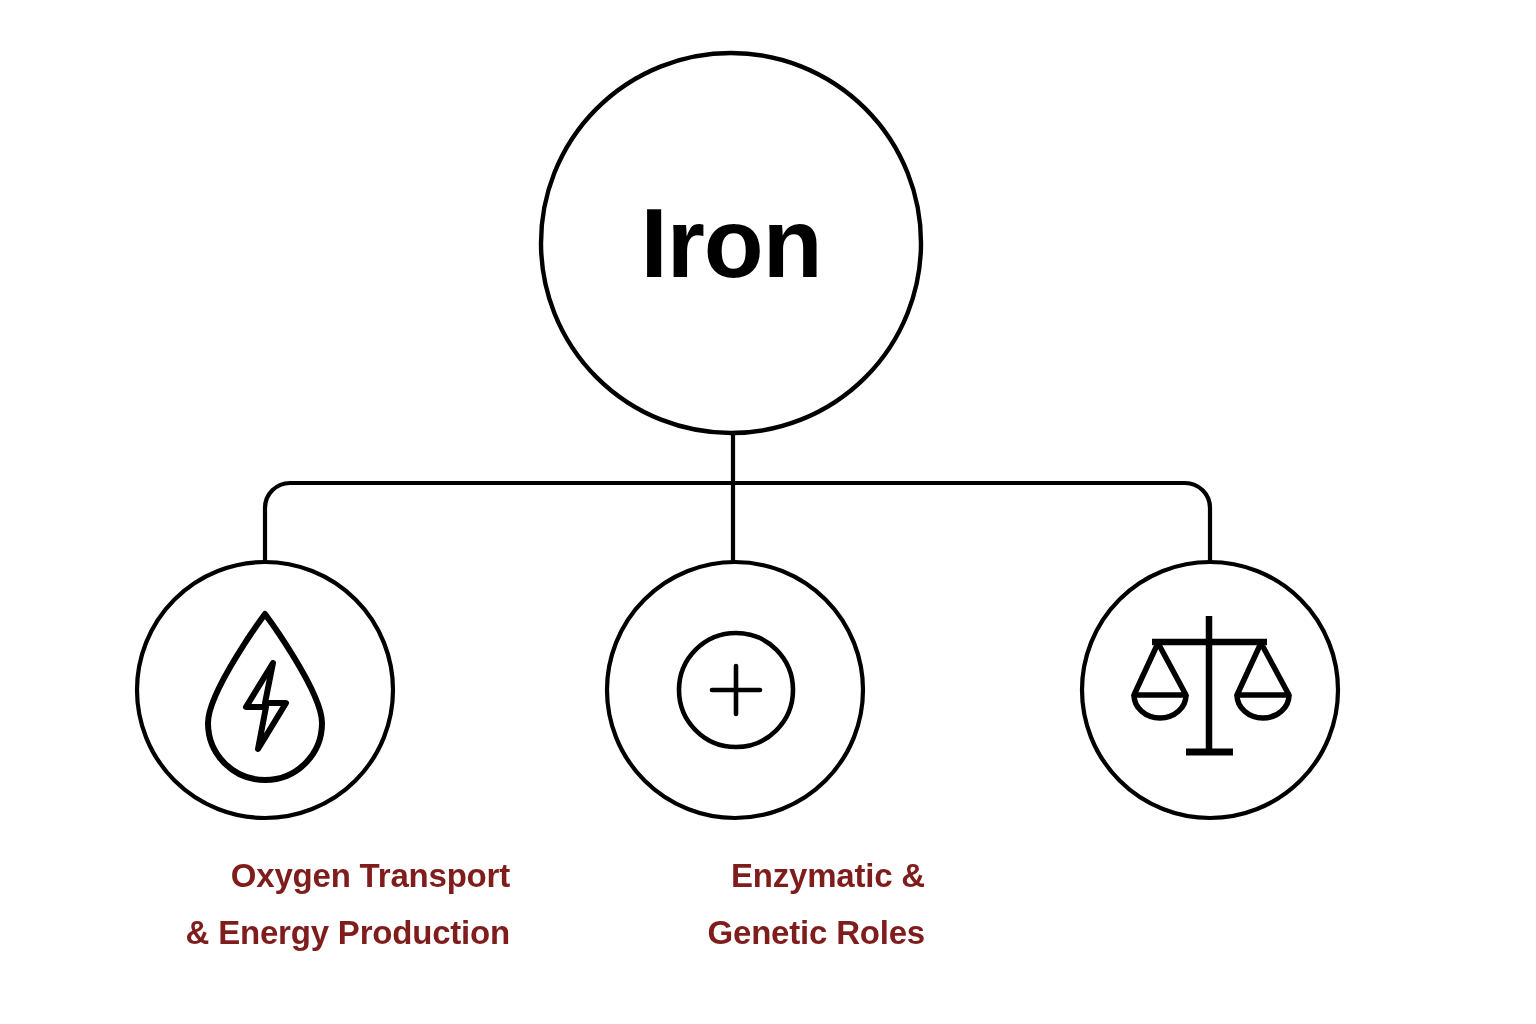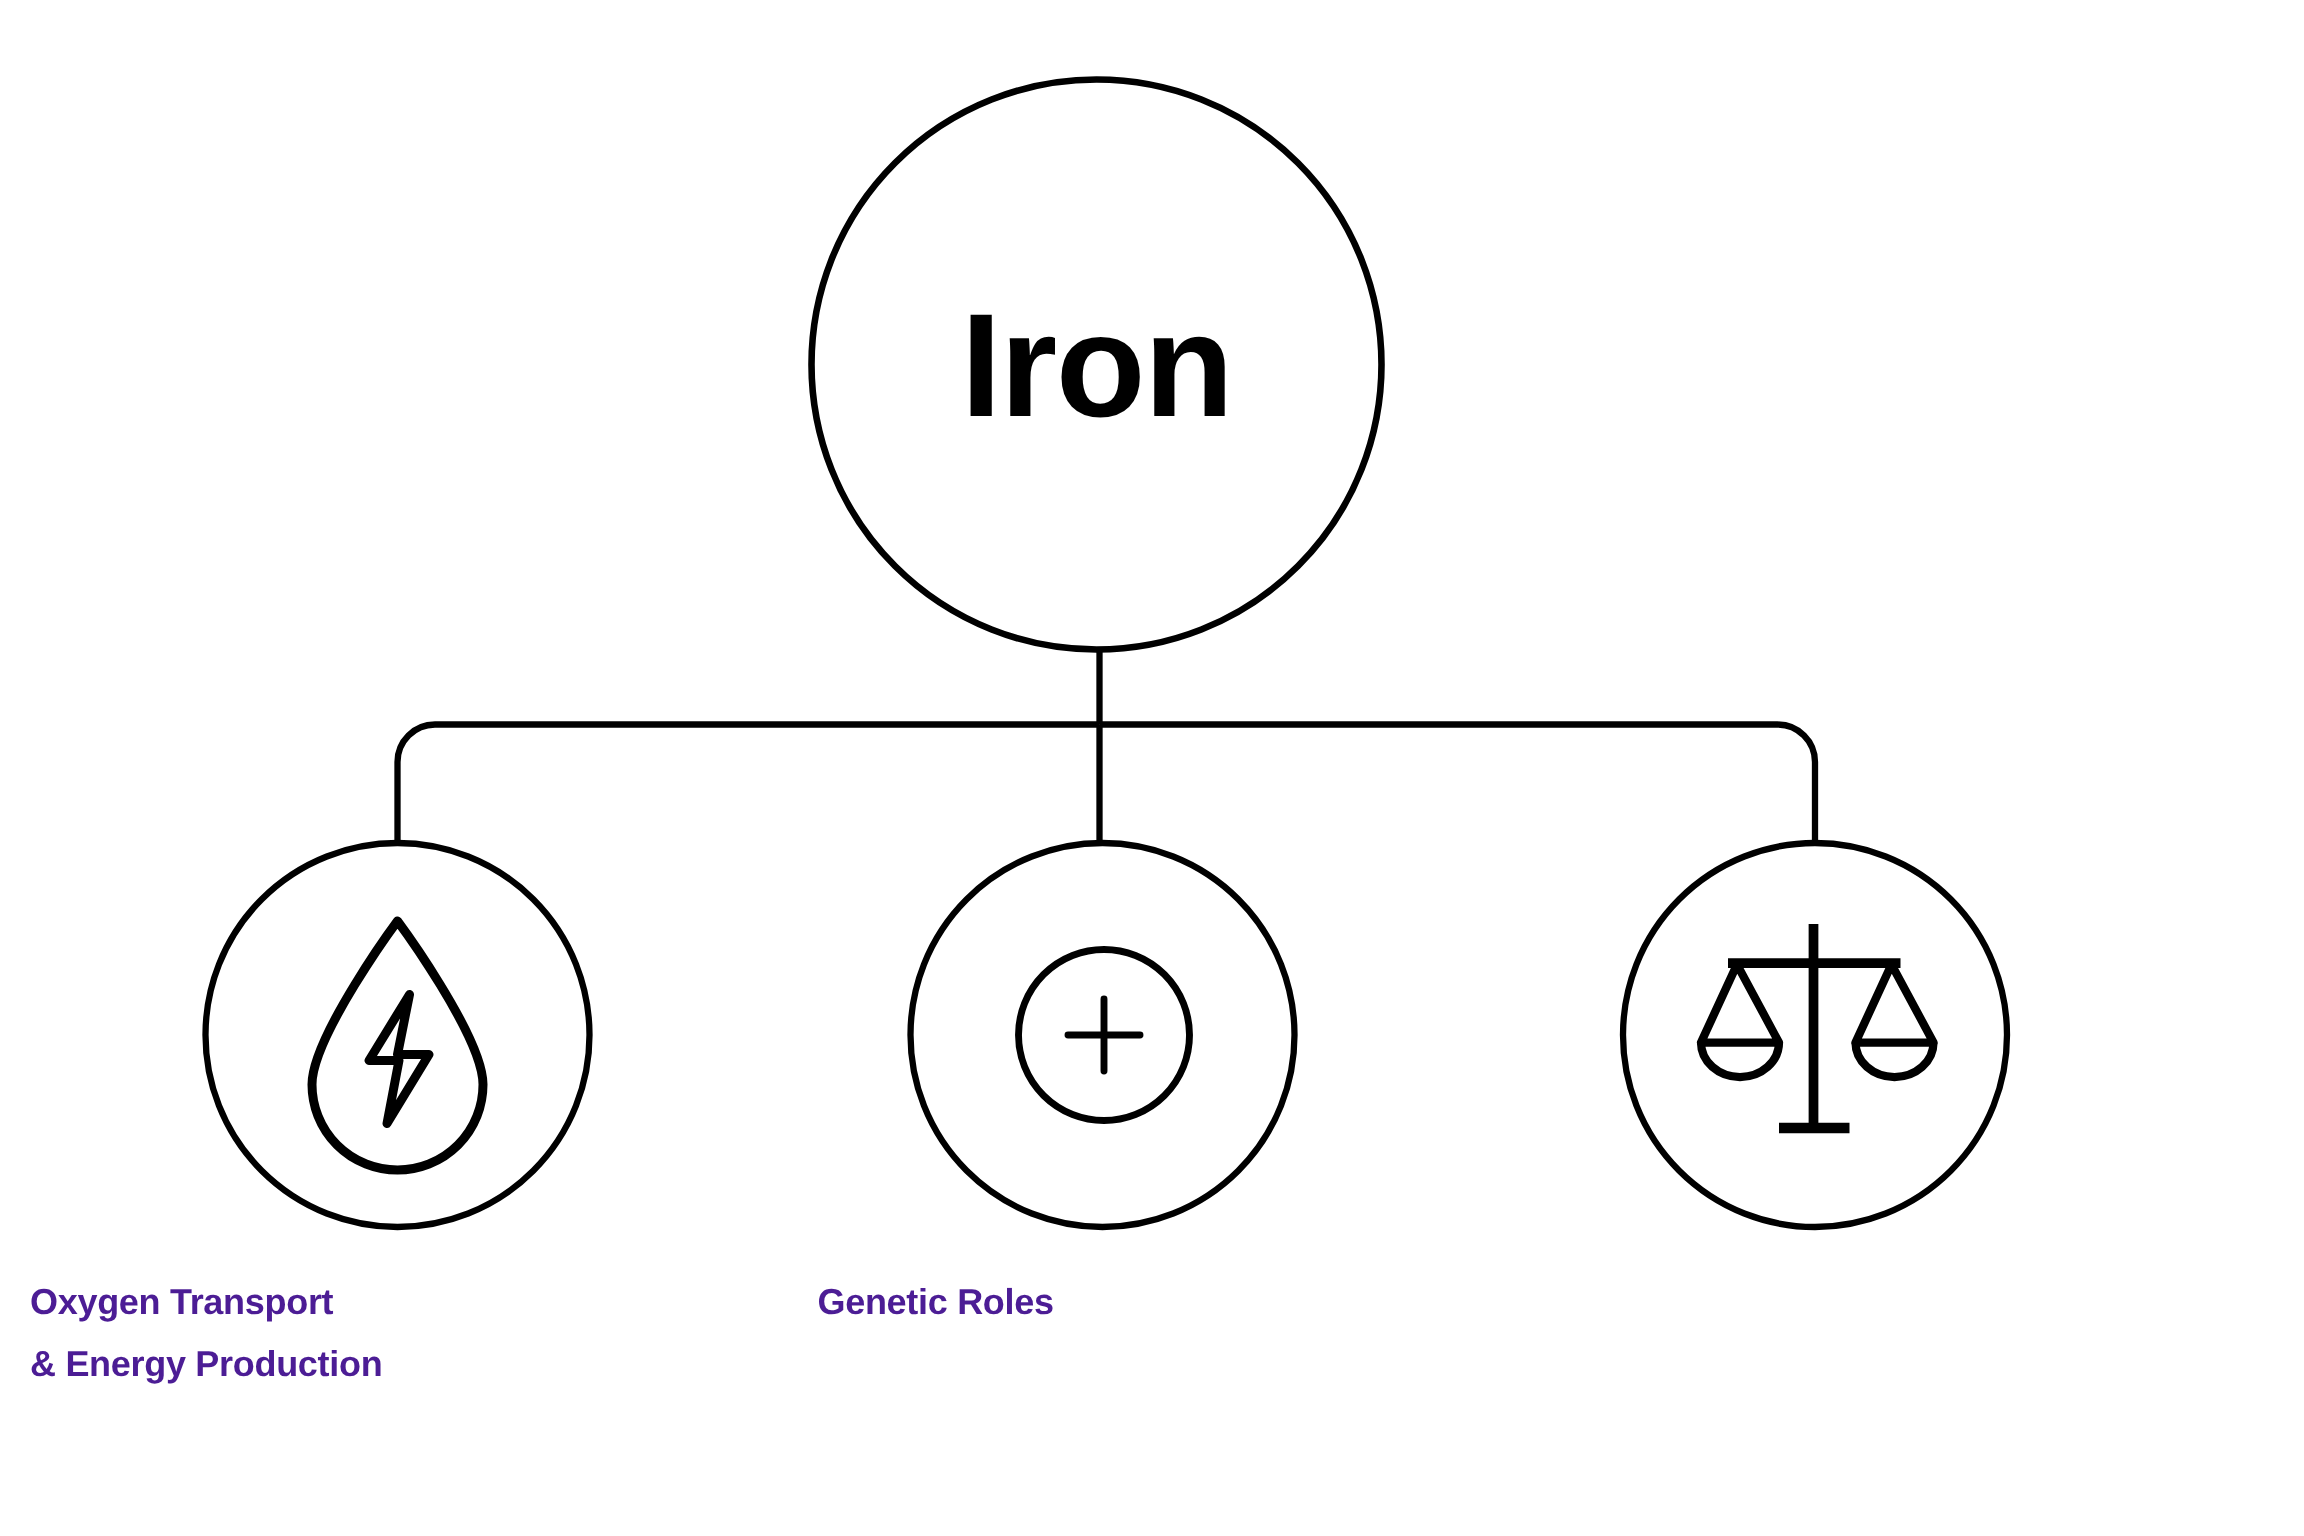--- a/index.html
+++ b/index.html
@@ -23,25 +23,25 @@
   #diagram-svg {
     position: absolute;
     left: 0;
     top: 0;
     width: 1536px;
     height: 1024px;
     display: block;
   }
   .node-label {
     position: absolute;
-    text-align: left;
-    color: #4c1d95;
+    text-align: right;
+    color: #7f1d1d;
     font-family: "Liberation Sans", sans-serif;
     font-weight: bold;
-    font-size: 24px;
+    font-size: 33px;
     line-height: 1.72;
     letter-spacing: -0.2px;
     white-space: nowrap;
   }
   .label-line {
     display: block;
   }
   #label-0 { left: 20px;  top: 848px; width: 490px; }
   #label-1 { left: 545px; top: 848px; width: 380px; }
   #label-2 { left: 1010px; top: 848px; width: 400px; }
@@ -128,17 +128,18 @@
       </g>
     </g>
   </svg>
 
   <div class="node-label" id="label-0">
     <span class="label-line">Oxygen Transport</span>
     <span class="label-line">&amp; Energy Production</span>
   </div>
 
   <div class="node-label" id="label-1">
+    <span class="label-line">Enzymatic &amp;</span>
     <span class="label-line">Genetic Roles</span>
   </div>
 
 
 </div>
 
 </body></html>

